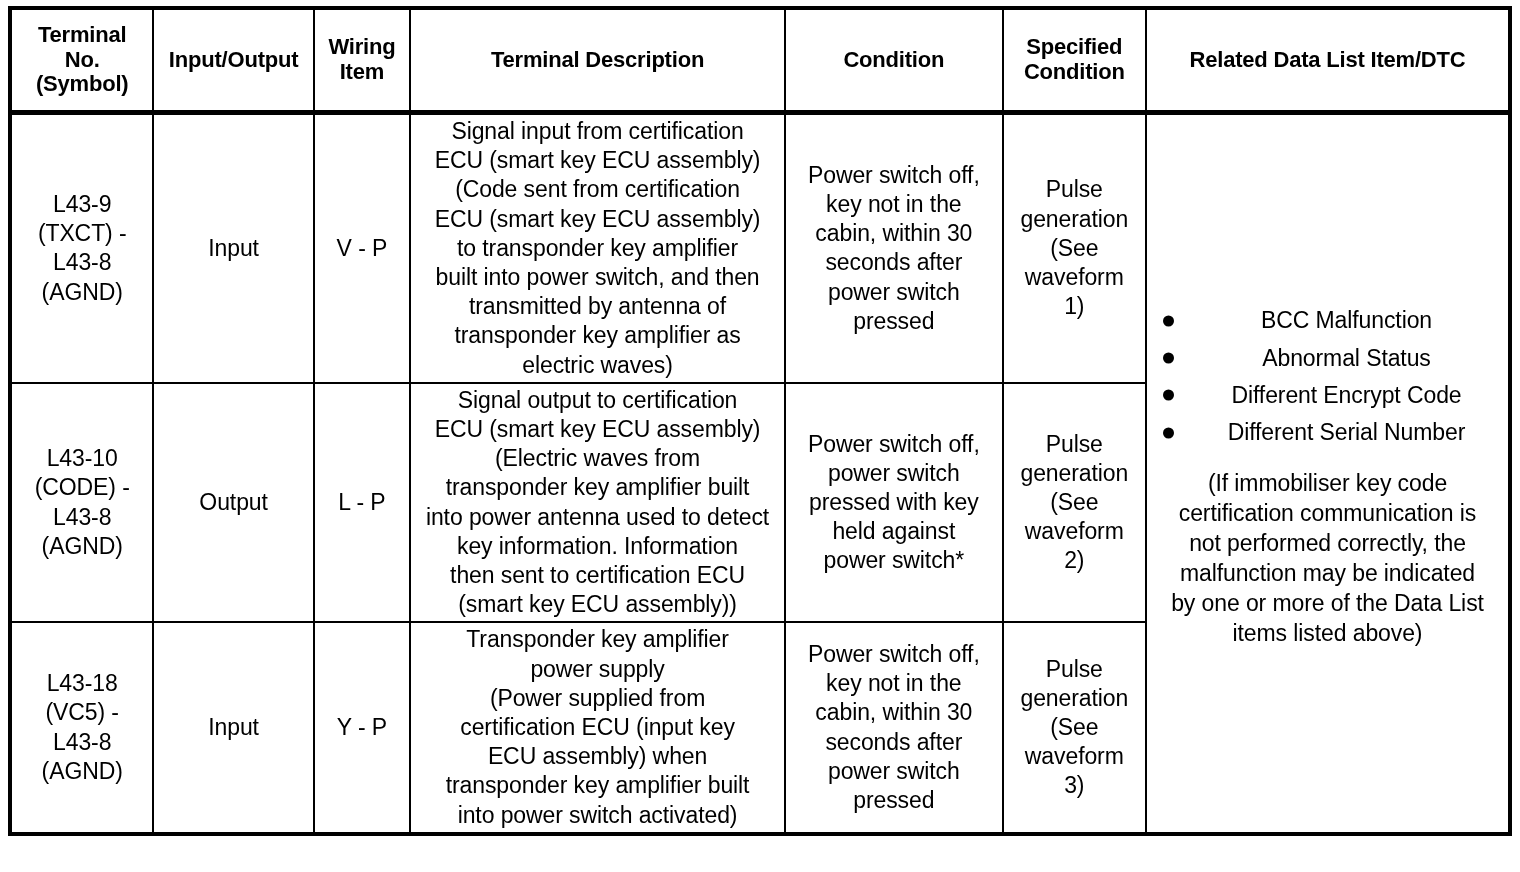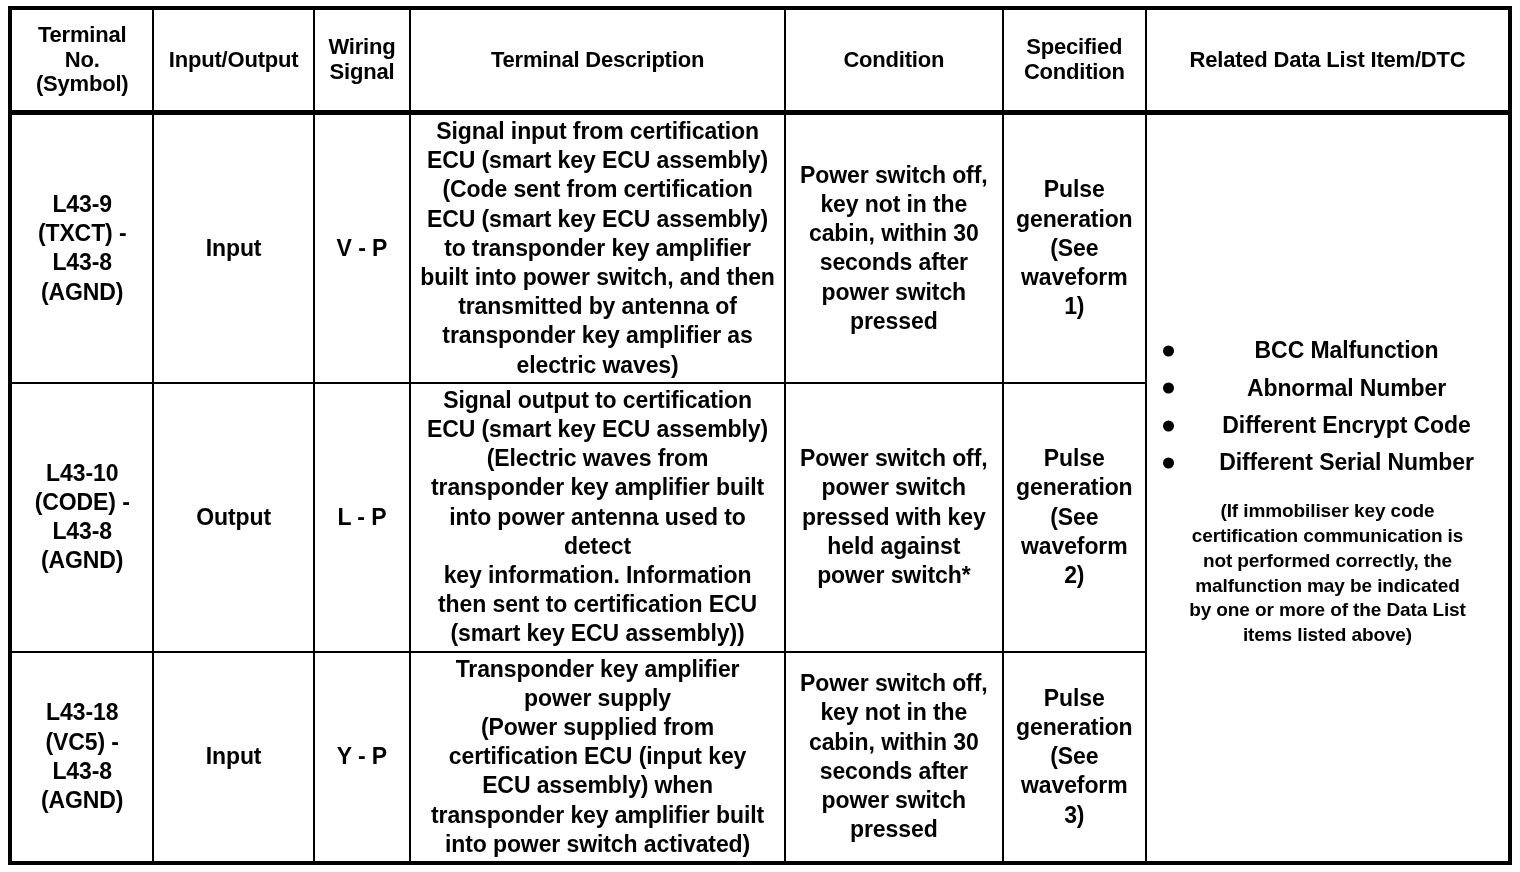--- a/index.html
+++ b/index.html
@@ -37,21 +37,21 @@
   #terminal-table thead th {
     font-weight: bold;
     font-size: 22px;
     line-height: 1.12;
     border-bottom: 5px solid #000000;
     height: 96px;
     letter-spacing: -0.2px;
   }
 
   #terminal-table tbody td {
-    font-weight: bold;
+    font-weight: normal;
     font-size: 23px;
     line-height: 1.27;
     letter-spacing: -0.1px;
   }
 
   .col-terminal  { width: 143px; }
   .col-io        { width: 160px; }
   .col-wiring    { width: 96px;  }
   .col-desc      { width: 374px; }
   .col-cond      { width: 217px; }
@@ -95,21 +95,21 @@
     width: 11px;
     height: 11px;
     background: #000000;
     border-radius: 50%;
     display: block;
   }
 
   p.dtc-note {
     margin: 8px;
     padding: 0;
-    font-size: 19px;
+    font-size: 23px;
     line-height: 1.30;
   }
 
   .nowrap-line { display: block; }
 </style>
 </head>
 <body>
 
 <table id="terminal-table">
   <colgroup>
@@ -127,21 +127,21 @@
       <th>
         <span class="nowrap-line">Terminal</span>
         <span class="nowrap-line">No.</span>
         <span class="nowrap-line">(Symbol)</span>
       </th>
       <th>
         <span class="nowrap-line">Input/Output</span>
       </th>
       <th>
         <span class="nowrap-line">Wiring</span>
-        <span class="nowrap-line">Signal</span>
+        <span class="nowrap-line">Item</span>
       </th>
       <th>
         <span class="nowrap-line">Terminal Description</span>
       </th>
       <th>
         <span class="nowrap-line">Condition</span>
       </th>
       <th>
         <span class="nowrap-line">Specified</span>
         <span class="nowrap-line">Condition</span>
@@ -186,21 +186,21 @@
         <span class="nowrap-line">Pulse</span>
         <span class="nowrap-line">generation</span>
         <span class="nowrap-line">(See</span>
         <span class="nowrap-line">waveform</span>
         <span class="nowrap-line">1)</span>
       </td>
       <td class="cell-related" rowspan="3">
         <span class="related-inner">
           <ul class="dtc-list">
             <li><span class="bullet-dot"></span><span>BCC Malfunction</span></li>
-            <li><span class="bullet-dot"></span><span>Abnormal Number</span></li>
+            <li><span class="bullet-dot"></span><span>Abnormal Status</span></li>
             <li><span class="bullet-dot"></span><span>Different Encrypt Code</span></li>
             <li><span class="bullet-dot"></span><span>Different Serial Number</span></li>
           </ul>
           <p class="dtc-note">
             <span class="nowrap-line">(If immobiliser key code</span>
             <span class="nowrap-line">certification communication is</span>
             <span class="nowrap-line">not performed correctly, the</span>
             <span class="nowrap-line">malfunction may be indicated</span>
             <span class="nowrap-line">by one or more of the Data List</span>
             <span class="nowrap-line">items listed above)</span>

